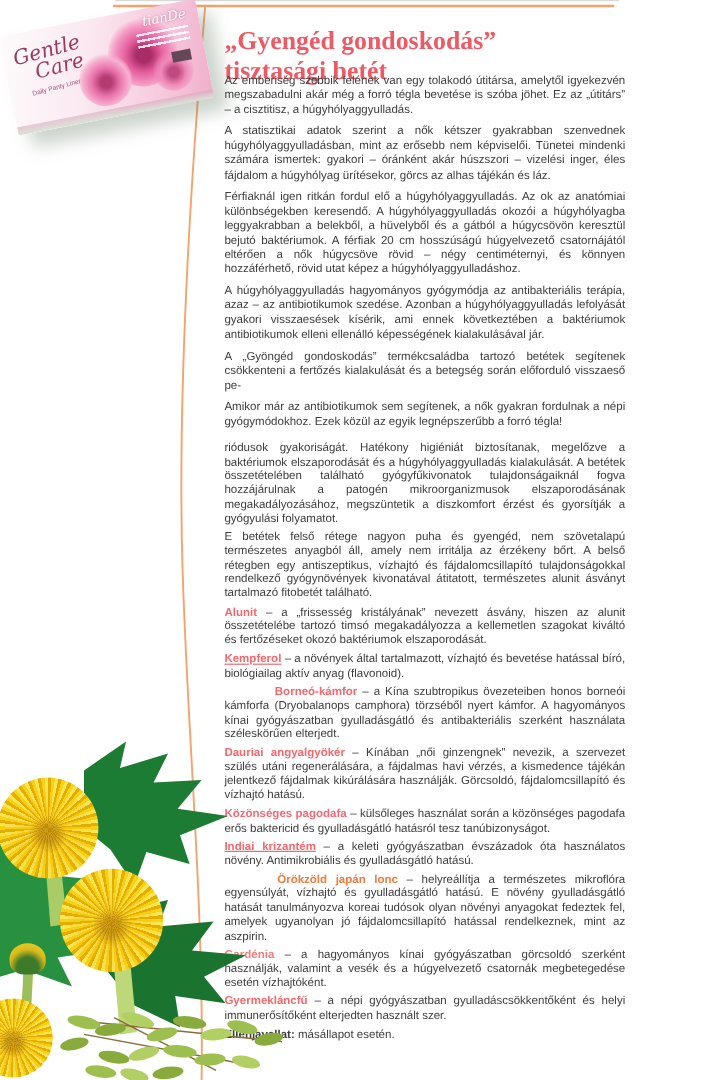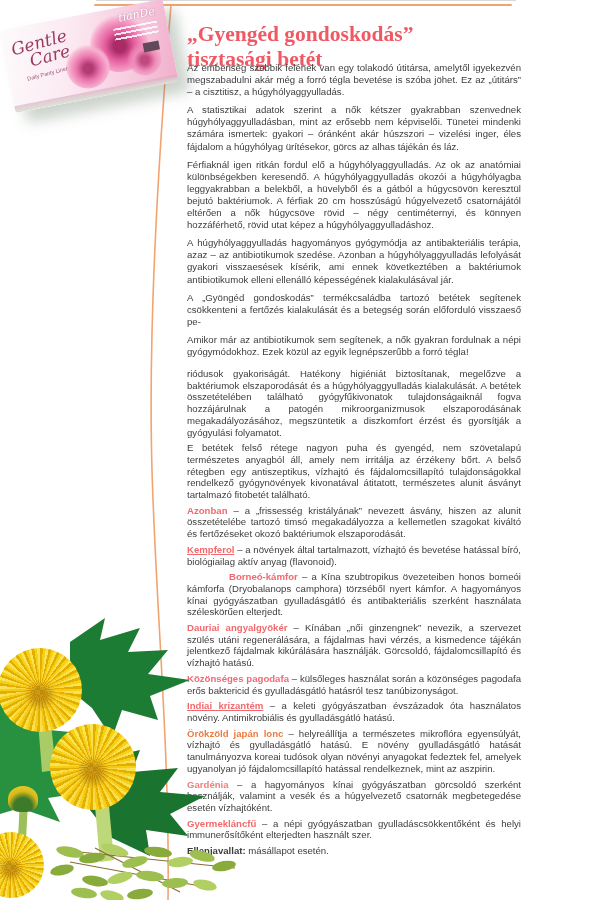--- a/index.html
+++ b/index.html
@@ -108,27 +108,27 @@
     <p>Férfiaknál igen ritkán fordul elő a húgyhólyaggyulladás. Az ok az anatómiai különbségekben keresendő. A húgyhólyaggyulladás okozói a húgyhólyagba leggyakrabban a belekből, a hüvelyből és a gátból a húgycsövön keresztül bejutó baktériumok. A férfiak 20 cm hosszúságú húgyelvezető csatornájától eltérően a nők húgycsöve rövid – négy centiméternyi, és könnyen hozzáférhető, rövid utat képez a húgyhólyaggyulladáshoz.</p>
     <p>A húgyhólyaggyulladás hagyományos gyógymódja az antibakteriális terápia, azaz – az antibiotikumok szedése. Azonban a húgyhólyaggyulladás lefolyását gyakori visszaesések kísérik, ami ennek következtében a baktériumok antibiotikumok elleni ellenálló képességének kialakulásával jár.</p>
     <p>A „Gyöngéd gondoskodás” termékcsaládba tartozó betétek segítenek csökkenteni a fertőzés kialakulását és a betegség során előforduló visszaeső pe-</p>
     <p>Amikor már az antibiotikumok sem segítenek, a nők gyakran fordulnak a népi gyógymódokhoz. Ezek közül az egyik legnépszerűbb a forró tégla!</p>
   </div>
 
   <div class="col cont">
     <p>riódusok gyakoriságát. Hatékony higiéniát biztosítanak, megelőzve a baktériumok elszaporodását és a húgyhólyaggyulladás kialakulását. A betétek összetételében található gyógyfűkivonatok tulajdonságaiknál fogva hozzájárulnak a patogén mikroorganizmusok elszaporodásának megakadályozásához, megszüntetik a diszkomfort érzést és gyorsítják a gyógyulási folyamatot.</p>
     <p>E betétek felső rétege nagyon puha és gyengéd, nem szövetalapú természetes anyagból áll, amely nem irritálja az érzékeny bőrt. A belső rétegben egy antiszeptikus, vízhajtó és fájdalomcsillapító tulajdonságokkal rendelkező gyógynövények kivonatával átitatott, természetes alunit ásványt tartalmazó fitobetét található.</p>
 
-    <p><span class="term" style="color: rgb(242, 105, 109);">Azonban</span><span> – a „frissesség kristályának” nevezett ásvány, hiszen az alunit összetételébe tartozó timsó megakadályozza a kellemetlen szagokat kiváltó és fertőzéseket okozó baktériumok elszaporodását.</span></p>
+    <p><span class="term" style="color: rgb(242, 105, 109);">Alunit</span><span> – a „frissesség kristályának” nevezett ásvány, hiszen az alunit összetételébe tartozó timsó megakadályozza a kellemetlen szagokat kiváltó és fertőzéseket okozó baktériumok elszaporodását.</span></p>
     <p><span class="term" style="color: rgb(242, 105, 109); text-decoration: underline;">Kempferol</span><span> – a növények által tartalmazott, vízhajtó és bevetése hatással bíró, biológiailag aktív anyag (flavonoid).</span></p>
     <p><span class="term" style="color: rgb(242, 105, 109); margin-left: 42px;">Borneó-kámfor</span><span> – a Kína szubtropikus övezeteiben honos borneói kámforfa (Dryobalanops camphora) törzséből nyert kámfor. A hagyományos kínai gyógyászatban gyulladásgátló és antibakteriális szerként használata széleskörűen elterjedt.</span></p>
     <p><span class="term" style="color: rgb(242, 105, 109);">Dauriai angyalgyökér</span><span> – Kínában „női ginzengnek” nevezik, a szervezet szülés utáni regenerálására, a fájdalmas havi vérzés, a kismedence tájékán jelentkező fájdalmak kikúrálására használják. Görcsoldó, fájdalomcsillapító és vízhajtó hatású.</span></p>
     <p><span class="term" style="color: rgb(239, 107, 120);">Közönséges pagodafa</span><span> – külsőleges használat során a közönséges pagodafa erős baktericid és gyulladásgátló hatásról tesz tanúbizonyságot.</span></p>
     <p><span class="term" style="color: rgb(242, 105, 109); text-decoration: underline;">Indiai krizantém</span><span> – a keleti gyógyászatban évszázadok óta használatos növény. Antimikrobiális és gyulladásgátló hatású.</span></p>
-    <p><span class="term" style="color: rgb(238, 123, 64);">Örökzöld japán lonc</span><span> – helyreállítja a természetes mikroflóra egyensúlyát, vízhajtó és gyulladásgátló hatású. E növény gyulladásgátló hatását tanulmányozva koreai tudósok olyan növényi anyagokat fedeztek fel, amelyek ugyanolyan jó fájdalomcsillapító hatással rendelkeznek, mint az aszpirin.</span></p>
+    <p><span class="term" style="color: rgb(238, 123, 64); margin-left: 44px;">Örökzöld japán lonc</span><span> – helyreállítja a természetes mikroflóra egyensúlyát, vízhajtó és gyulladásgátló hatású. E növény gyulladásgátló hatását tanulmányozva koreai tudósok olyan növényi anyagokat fedeztek fel, amelyek ugyanolyan jó fájdalomcsillapító hatással rendelkeznek, mint az aszpirin.</span></p>
     <p><span class="term" style="color: rgb(240, 128, 124);">Gardénia</span><span> – a hagyományos kínai gyógyászatban görcsoldó szerként használják, valamint a vesék és a húgyelvezető csatornák megbetegedése esetén vízhajtóként.</span></p>
     <p><span class="term" style="color: rgb(242, 105, 109);">Gyermekláncfű</span><span> – a népi gyógyászatban gyulladáscsökkentőként és helyi immunerősítőként elterjedten használt szer.</span></p>
 
     <p><span class="contra-label">Ellenjavallat:</span><span> másállapot esetén.</span></p>
   </div>
 
   <div class="dandelion">
     <svg class="back" width="250" height="300" viewBox="0 0 250 300" xmlns="http://www.w3.org/2000/svg">
       <path d="M70 42 L105 18 L100 40 L140 28 L128 52 L168 50 L148 74 L190 80 L150 96 L158 120 L122 110 L112 138 L92 108 L70 90 Z" fill="#1d7c33"></path>
       <path d="M0 100 L40 112 L28 128 L70 132 L52 152 L90 158 L62 176 L88 192 L48 198 L60 222 L20 208 L0 214 Z" fill="#279140"></path>

